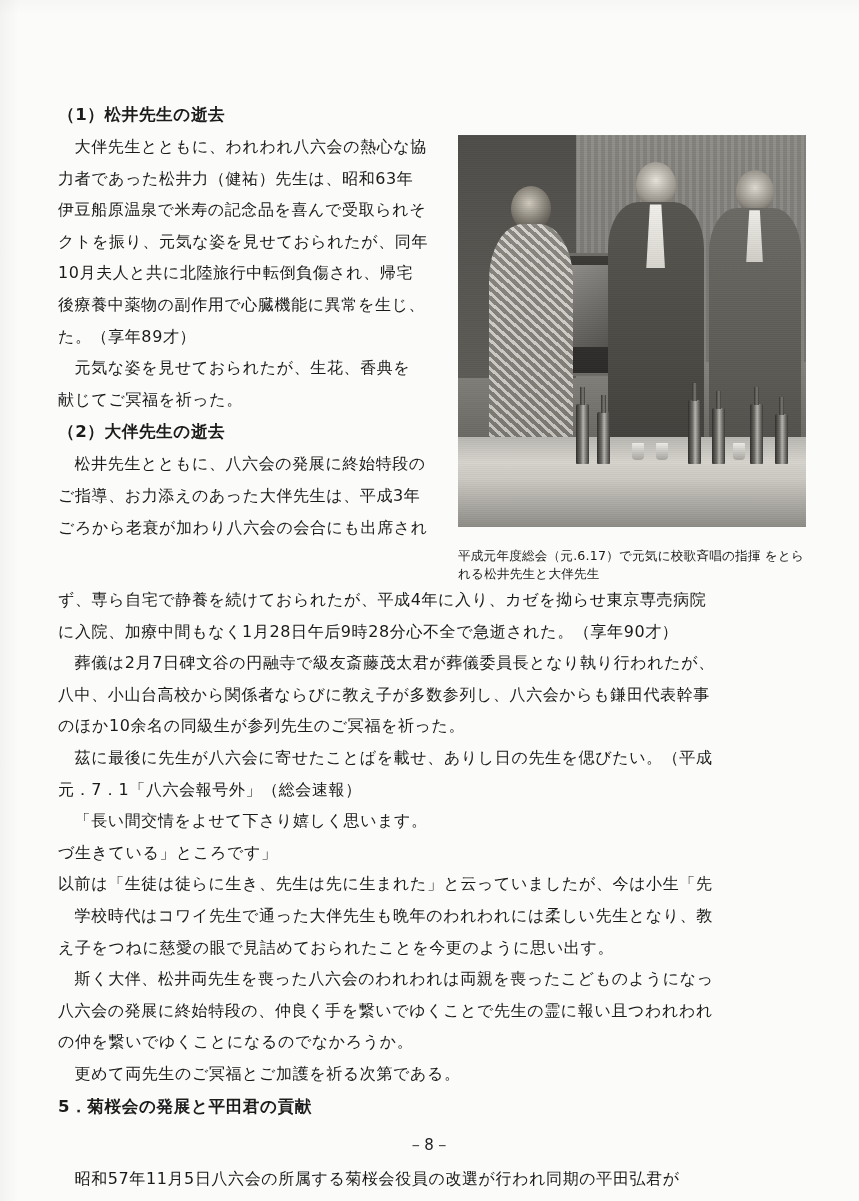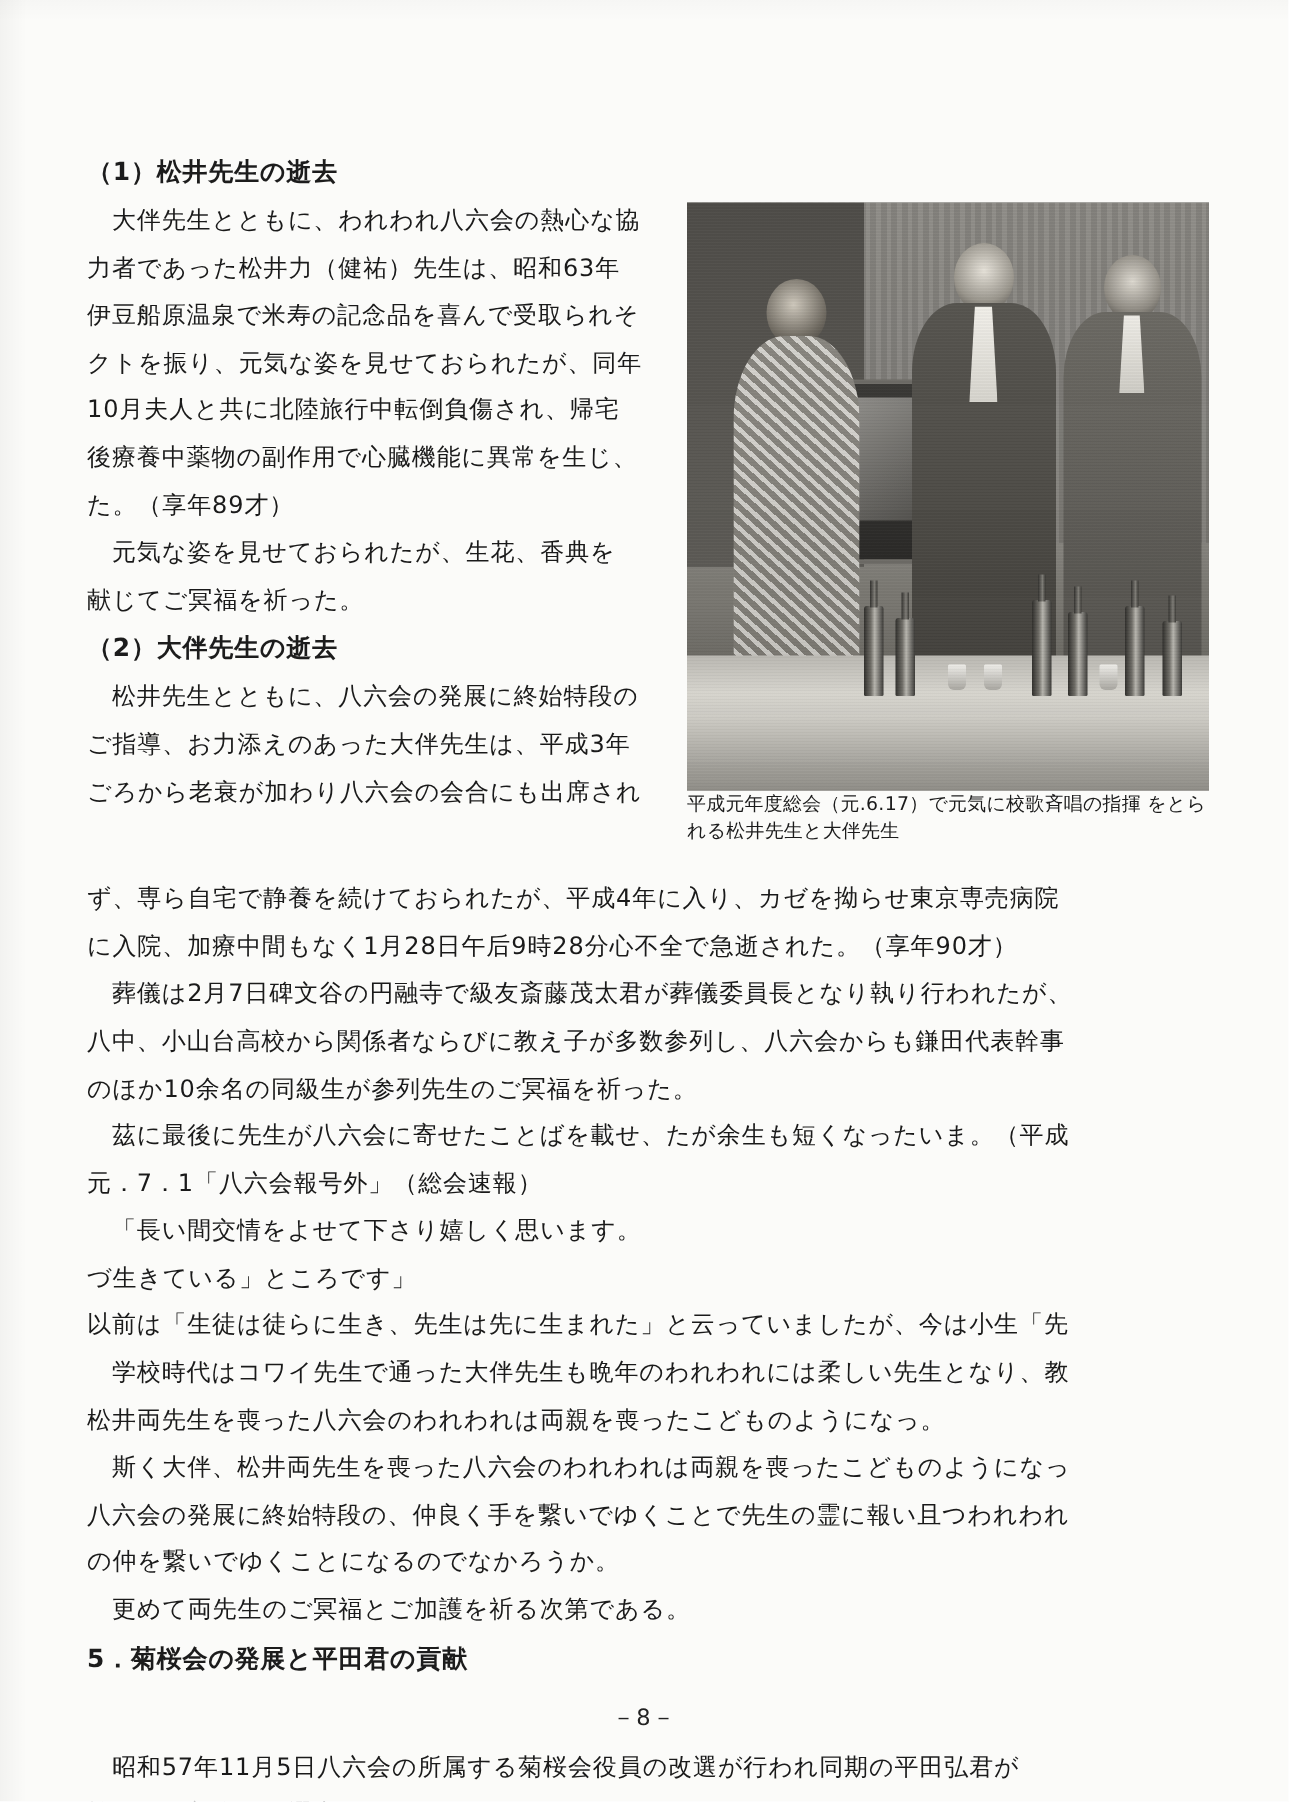--- a/index.html
+++ b/index.html
@@ -55,21 +55,21 @@
     position: relative;
     overflow: hidden;
     background: #8d8d8a;
     border: 0;
   }
   .photo-caption {
     font-size: 12.6px;
     line-height: 17.5px;
     letter-spacing: 0.2px;
     color: #1b1b1b;
-    margin-top: 0;
+    margin-top: 20px;
     width: 348px;
   }
   .narrow-col {
     width: 392px;
   }
   .full-col {
     width: 748px;
     clear: both;
     margin-top: 40px;
   }
@@ -299,27 +299,27 @@
         <div class="doc-line">ごろから老衰が加わり八六会の会合にも出席され</div>
       </div>
     </div>
 
     <div class="full-col">
       <div class="doc-line">ず、専ら自宅で静養を続けておられたが、平成4年に入り、カゼを拗らせ東京専売病院</div>
       <div class="doc-line">に入院、加療中間もなく1月28日午后9時28分心不全で急逝された。（享年90才）</div>
       <div class="doc-line">　葬儀は2月7日碑文谷の円融寺で級友斎藤茂太君が葬儀委員長となり執り行われたが、</div>
       <div class="doc-line">八中、小山台高校から関係者ならびに教え子が多数参列し、八六会からも鎌田代表幹事</div>
       <div class="doc-line">のほか10余名の同級生が参列先生のご冥福を祈った。</div>
-      <div class="doc-line">　茲に最後に先生が八六会に寄せたことばを載せ、たが余生も短くなったいま。（平成</div>
+      <div class="doc-line">　茲に最後に先生が八六会に寄せたことばを載せ、ありし日の先生を偲びたい。（平成</div>
       <div class="doc-line">元．7．1「八六会報号外」（総会速報）</div>
       <div class="doc-line">　「長い間交情をよせて下さり嬉しく思います。</div>
       <div class="doc-line">づ生きている」ところです」</div>
       <div class="doc-line">以前は「生徒は徒らに生き、先生は先に生まれた」と云っていましたが、今は小生「先</div>
       <div class="doc-line">　学校時代はコワイ先生で通った大伴先生も晩年のわれわれには柔しい先生となり、教</div>
-      <div class="doc-line">松井両先生を喪った八六会のわれわれは両親を喪ったこどものようになっ。</div>
+      <div class="doc-line">え子をつねに慈愛の眼で見詰めておられたことを今更のように思い出す。</div>
       <div class="doc-line">　斯く大伴、松井両先生を喪った八六会のわれわれは両親を喪ったこどものようになっ</div>
       <div class="doc-line">八六会の発展に終始特段の、仲良く手を繋いでゆくことで先生の霊に報い且つわれわれ</div>
       <div class="doc-line">の仲を繋いでゆくことになるのでなかろうか。</div>
       <div class="doc-line">　更めて両先生のご冥福とご加護を祈る次第である。</div>
     </div>
 
     <div class="heading">5．菊桜会の発展と平田君の貢献</div>
     <div class="full-col">
       <div class="doc-line">　昭和57年11月5日八六会の所属する菊桜会役員の改選が行われ同期の平田弘君が</div>
       <div class="doc-line">推されて新会長に選出された。</div>

